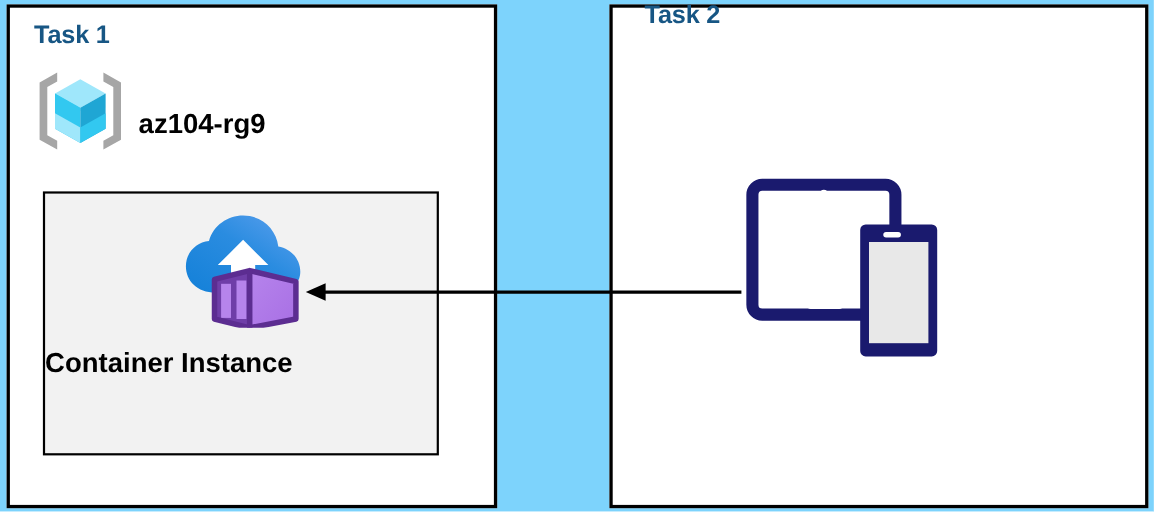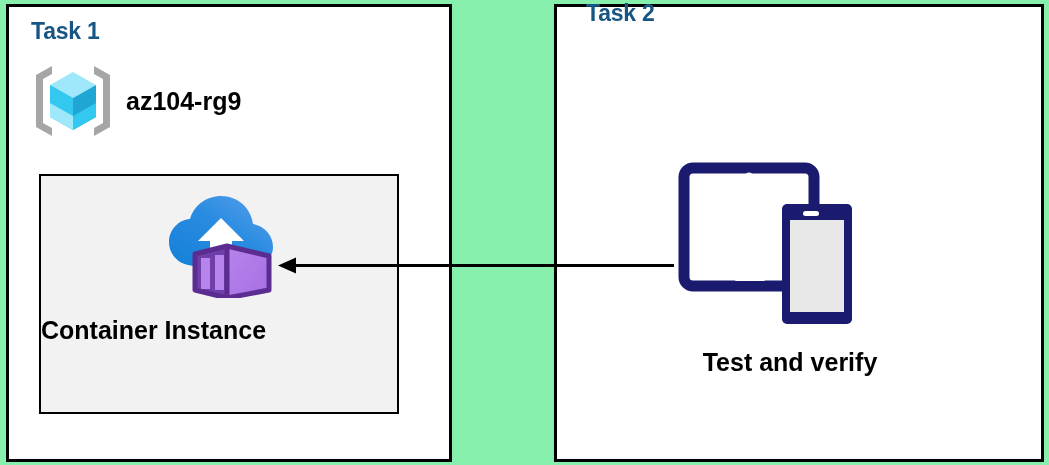--- a/index.html
+++ b/index.html
@@ -7,21 +7,21 @@
     padding: 0;
     background: #ffffff;
   }
   body {
     font-family: "Liberation Sans", sans-serif;
   }
   #canvas {
     position: relative;
     width: 1049px;
     height: 465px;
-    background: #86efac;
+    background: #7dd3fc;
     overflow: hidden;
   }
 
   
   .task-box {
     position: absolute;
     box-sizing: border-box;
     border: 3px solid #000000;
     background: #ffffff;
   }
@@ -50,21 +50,21 @@
   #rg-icon {
     position: absolute;
     left: 0;
     top: 0;
     width: 86px;
     height: 78px;
   }
   #rg-label {
     position: absolute;
     left: 96px;
-    top: 0;
+    top: 12px;
     height: 78px;
     display: flex;
     align-items: center;
     font-size: 25px;
     font-weight: bold;
     color: #000000;
     white-space: nowrap;
   }
 
   
@@ -217,21 +217,20 @@
 
         <rect x="56" y="115" width="32" height="6" rx="3" ry="3" fill="#ffffff"></rect>
 
         <rect x="104" y="44" width="70" height="120" rx="5" ry="5" fill="#1a1a6e"></rect>
 
         <rect x="112" y="60" width="54" height="92" fill="#e8e8e8"></rect>
 
         <rect x="125" y="51" width="16" height="5" rx="2.5" ry="2.5" fill="#ffffff"></rect>
       </svg>
     </div>
-    <div id="devices-label">Test and verify</div>
   </div>
 
   <div id="arrow-connector">
     <svg width="410" height="32" viewBox="0 0 410 32" xmlns="http://www.w3.org/2000/svg">
       <line x1="404" y1="15.5" x2="24" y2="15.5" stroke="#000000" stroke-width="3"></line>
       <path d="M8 15.5 L26 7.5 L26 23.5 Z" fill="#000000"></path>
     </svg>
   </div>
 
 </div>

